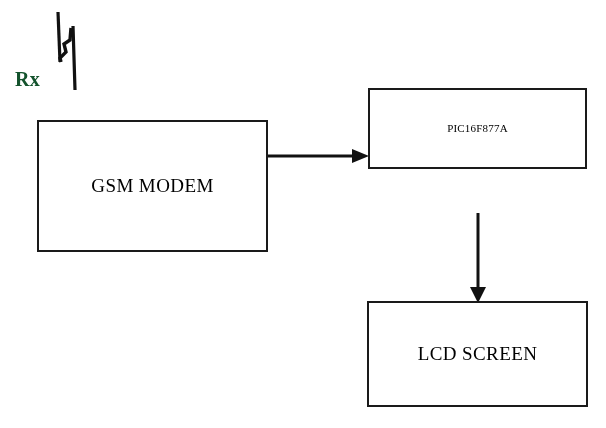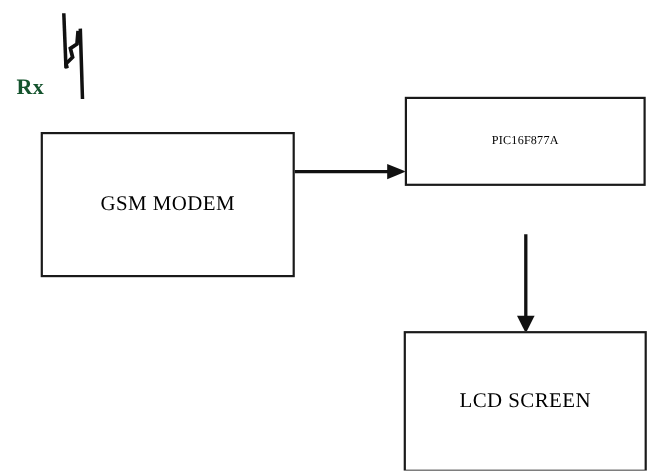--- a/index.html
+++ b/index.html
@@ -44,21 +44,21 @@
     top: 88px;
     width: 219px;
     height: 81px;
     font-size: 11px;
     letter-spacing: 0.2px;
   }
   #block-lcd {
     left: 367px;
     top: 301px;
     width: 221px;
-    height: 128px;
+    height: 106px;
     font-size: 19px;
     letter-spacing: 0.4px;
   }
   #rx-label {
     position: absolute;
     left: 15px;
     top: 68px;
     font-size: 20px;
     font-weight: bold;
     color: #14532d;

